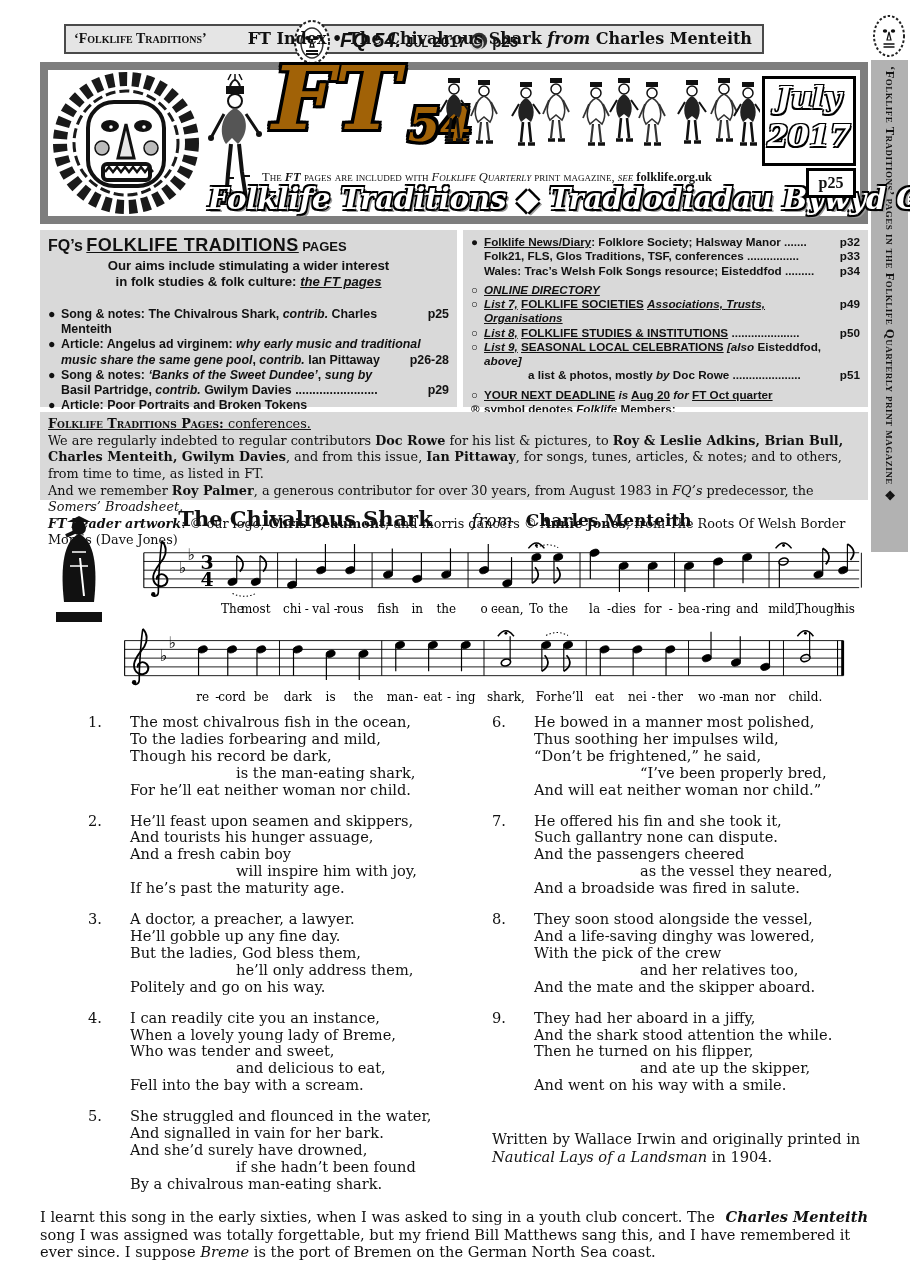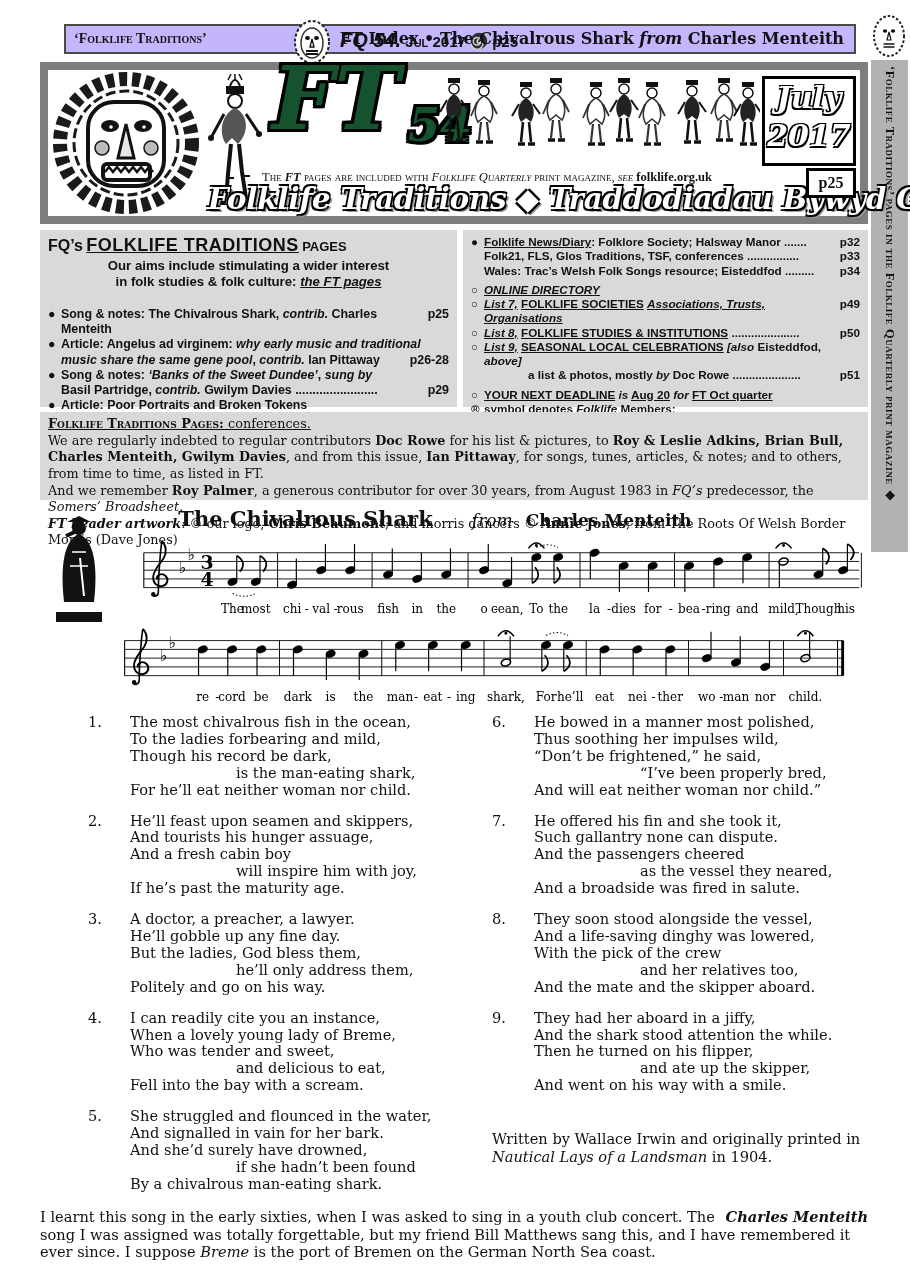--- a/index.html
+++ b/index.html
@@ -1,42 +1,42 @@
 <!DOCTYPE html>
 <html><head>
 <meta charset="utf-8">
 <style>
   html,body{margin:0;padding:0;background:#fff;}
   #page{position:relative;width:910px;height:1287px;background:#fff;overflow:hidden;
         font-family:"DejaVu Serif",serif;color:#111;}
   .b{font-weight:bold}.i{font-style:italic}.u{text-decoration:underline}
   .c{font-variant:small-caps;font-weight:bold}.s{font-variant:small-caps}
   
-  .topbar{position:absolute;left:64px;top:24px;width:792px;height:30px;background:#c4b5fd;
+  .topbar{position:absolute;left:64px;top:24px;width:700px;height:30px;background:#e5e5e5;
           border:2px solid #4a4a4a;box-sizing:border-box;}
   .tb-left{position:absolute;left:8px;top:5px;font-variant:small-caps;font-weight:bold;font-size:14px;
            font-family:"Liberation Serif",serif;}
   .tb-mask{position:absolute;left:226px;top:-6px;}
   .tb-issue{position:absolute;left:274px;top:3px;font-size:15px;font-family:"Liberation Sans",sans-serif;}
   .fqi{font-weight:bold;font-style:italic;font-size:20px;}
   .tb-date{font-variant:small-caps;font-weight:bold;}
   .tb-page{font-weight:bold;}
   .tb-right{position:absolute;right:10px;top:3px;font-size:16px;font-family:"DejaVu Serif",serif;}
   .corner-mask{position:absolute;left:872px;top:14px;}
   
   .sidestrip{position:absolute;left:871px;top:60px;width:37px;height:492px;background:#b2b2b2;}
   .sidestrip span{display:block;writing-mode:vertical-rl;margin:6px auto 0 auto;
      font-variant:small-caps;font-weight:bold;font-size:12.5px;font-family:"Liberation Serif",serif;
      letter-spacing:.5px;white-space:nowrap;}
   
   .masthead{position:absolute;left:40px;top:62px;width:812px;height:146px;border:8px solid #7e7e7e;background:#fff;}
   .mh-logo{position:absolute;left:2px;top:2px;}
   .mh-dancer{position:absolute;left:156px;top:4px;}
   .ftbig{position:absolute;left:224px;top:-16px;font-family:"DejaVu Serif",serif;font-style:italic;font-weight:bold;
-         font-size:88px;color:#14532d;line-height:1;
+         font-size:88px;color:#a16207;line-height:1;
          text-shadow:3px 3px 0 #000,-3px -3px 0 #000,3px -3px 0 #000,-3px 3px 0 #000,0 3px 0 #000,3px 0 0 #000,0 -3px 0 #000,-3px 0 0 #000;}
   .ftnum{font-size:46px;margin-left:8px;position:relative;top:12px;}
   .mh-dancers{position:absolute;left:392px;top:2px;}
   .included{position:absolute;left:214px;top:100px;width:552px;font-size:12.5px;white-space:nowrap;
             font-family:"Liberation Serif",serif;}
   .mh-title{position:absolute;left:160px;right:0;top:114px;text-align:center;white-space:nowrap;
             font-family:"DejaVu Serif",serif;font-style:italic;font-weight:bold;font-size:29px;color:#fff;line-height:1.05;
             text-shadow:-1.6px -1.6px 0 #000,1.6px -1.6px 0 #000,-1.6px 1.6px 0 #000,1.6px 1.6px 0 #000,3px 3px 0 #9a9a9a;}
   .dia{color:#fff;}
   .julybox{position:absolute;right:4px;top:6px;width:88px;height:84px;border:3px solid #000;background:#fff;

